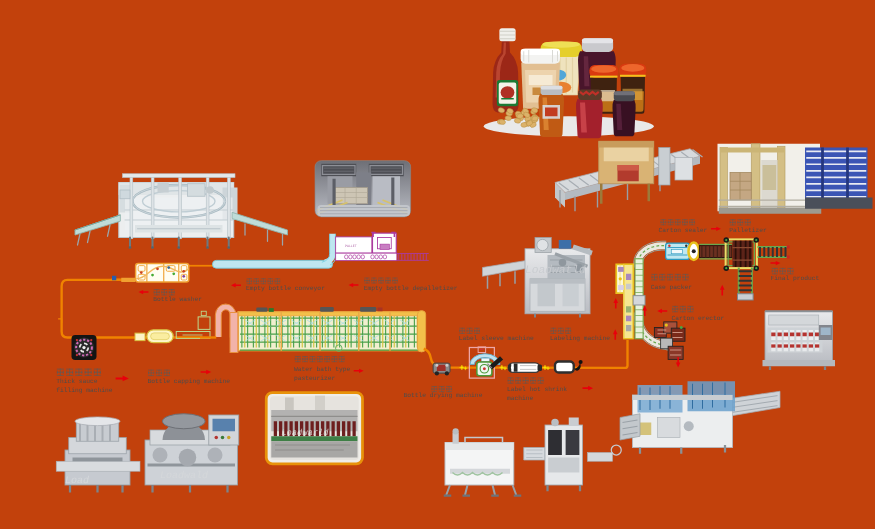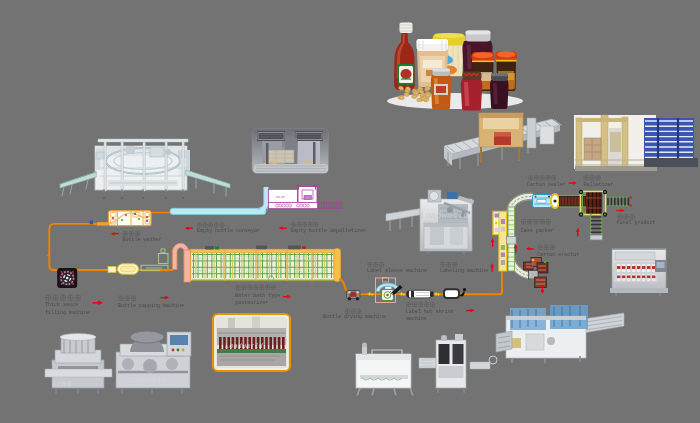--- a/index.html
+++ b/index.html
@@ -1,14 +1,14 @@
 <!DOCTYPE html>
 <html><head><meta charset="utf-8"><style>
 html,body{margin:0;padding:0;background:#ffffff;}
-#c{position:relative;width:700px;height:423px;overflow:hidden;background:#737373;text-align:center;}
+#c{position:relative;width:700px;height:423px;overflow:hidden;background:#c2410c;text-align:center;}
 text{font-family:"Liberation Mono",monospace;}
 </style></head><body>
 <div id="c">
 <svg width="700" height="423" viewBox="0 0 700 423">
 <defs>
 <g id="z">
           <path d="M.08.12 H.92 M.08.5 H.92 M.08.88 H.92 M.5.06 V.94 M.14.3 V.7 M.86.3 V.7" stroke="#5a5a5a" stroke-width="0.085" fill="none"></path>
         </g>
 <path id="ar" d="M0 1.7 H5.6 V0.2 L10.6 2.5 L5.6 4.8 V3.3 H0 Z" fill="#e8000b"></path>
 <linearGradient id="gmach" x1="0" y1="0" x2="0" y2="1">

